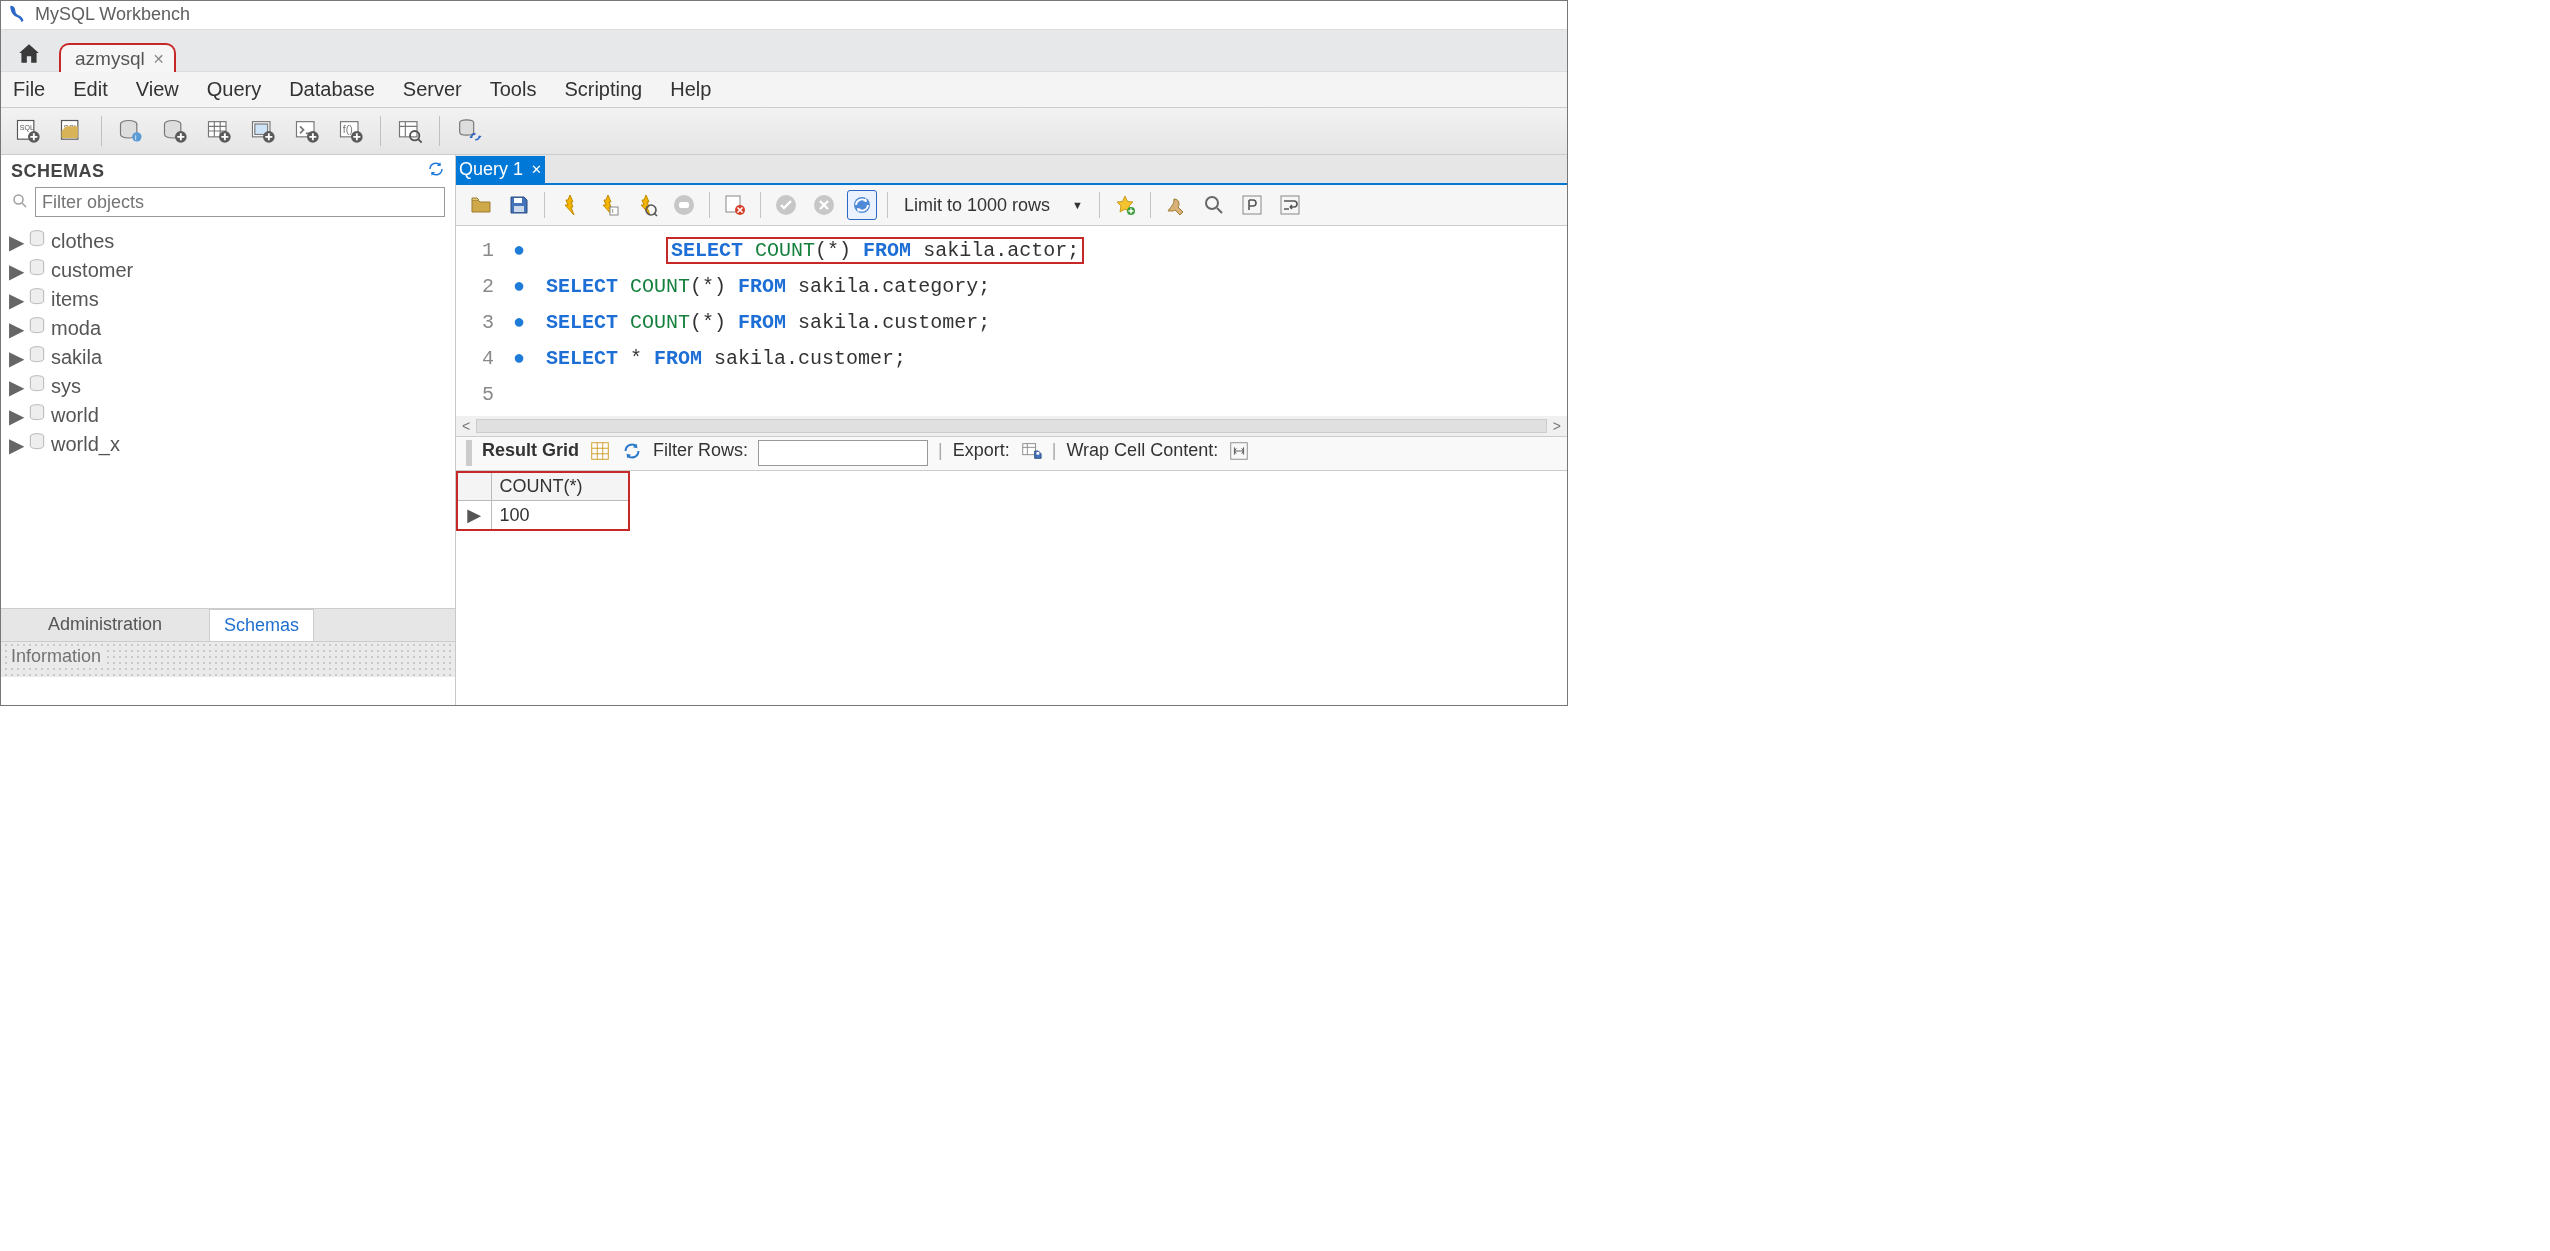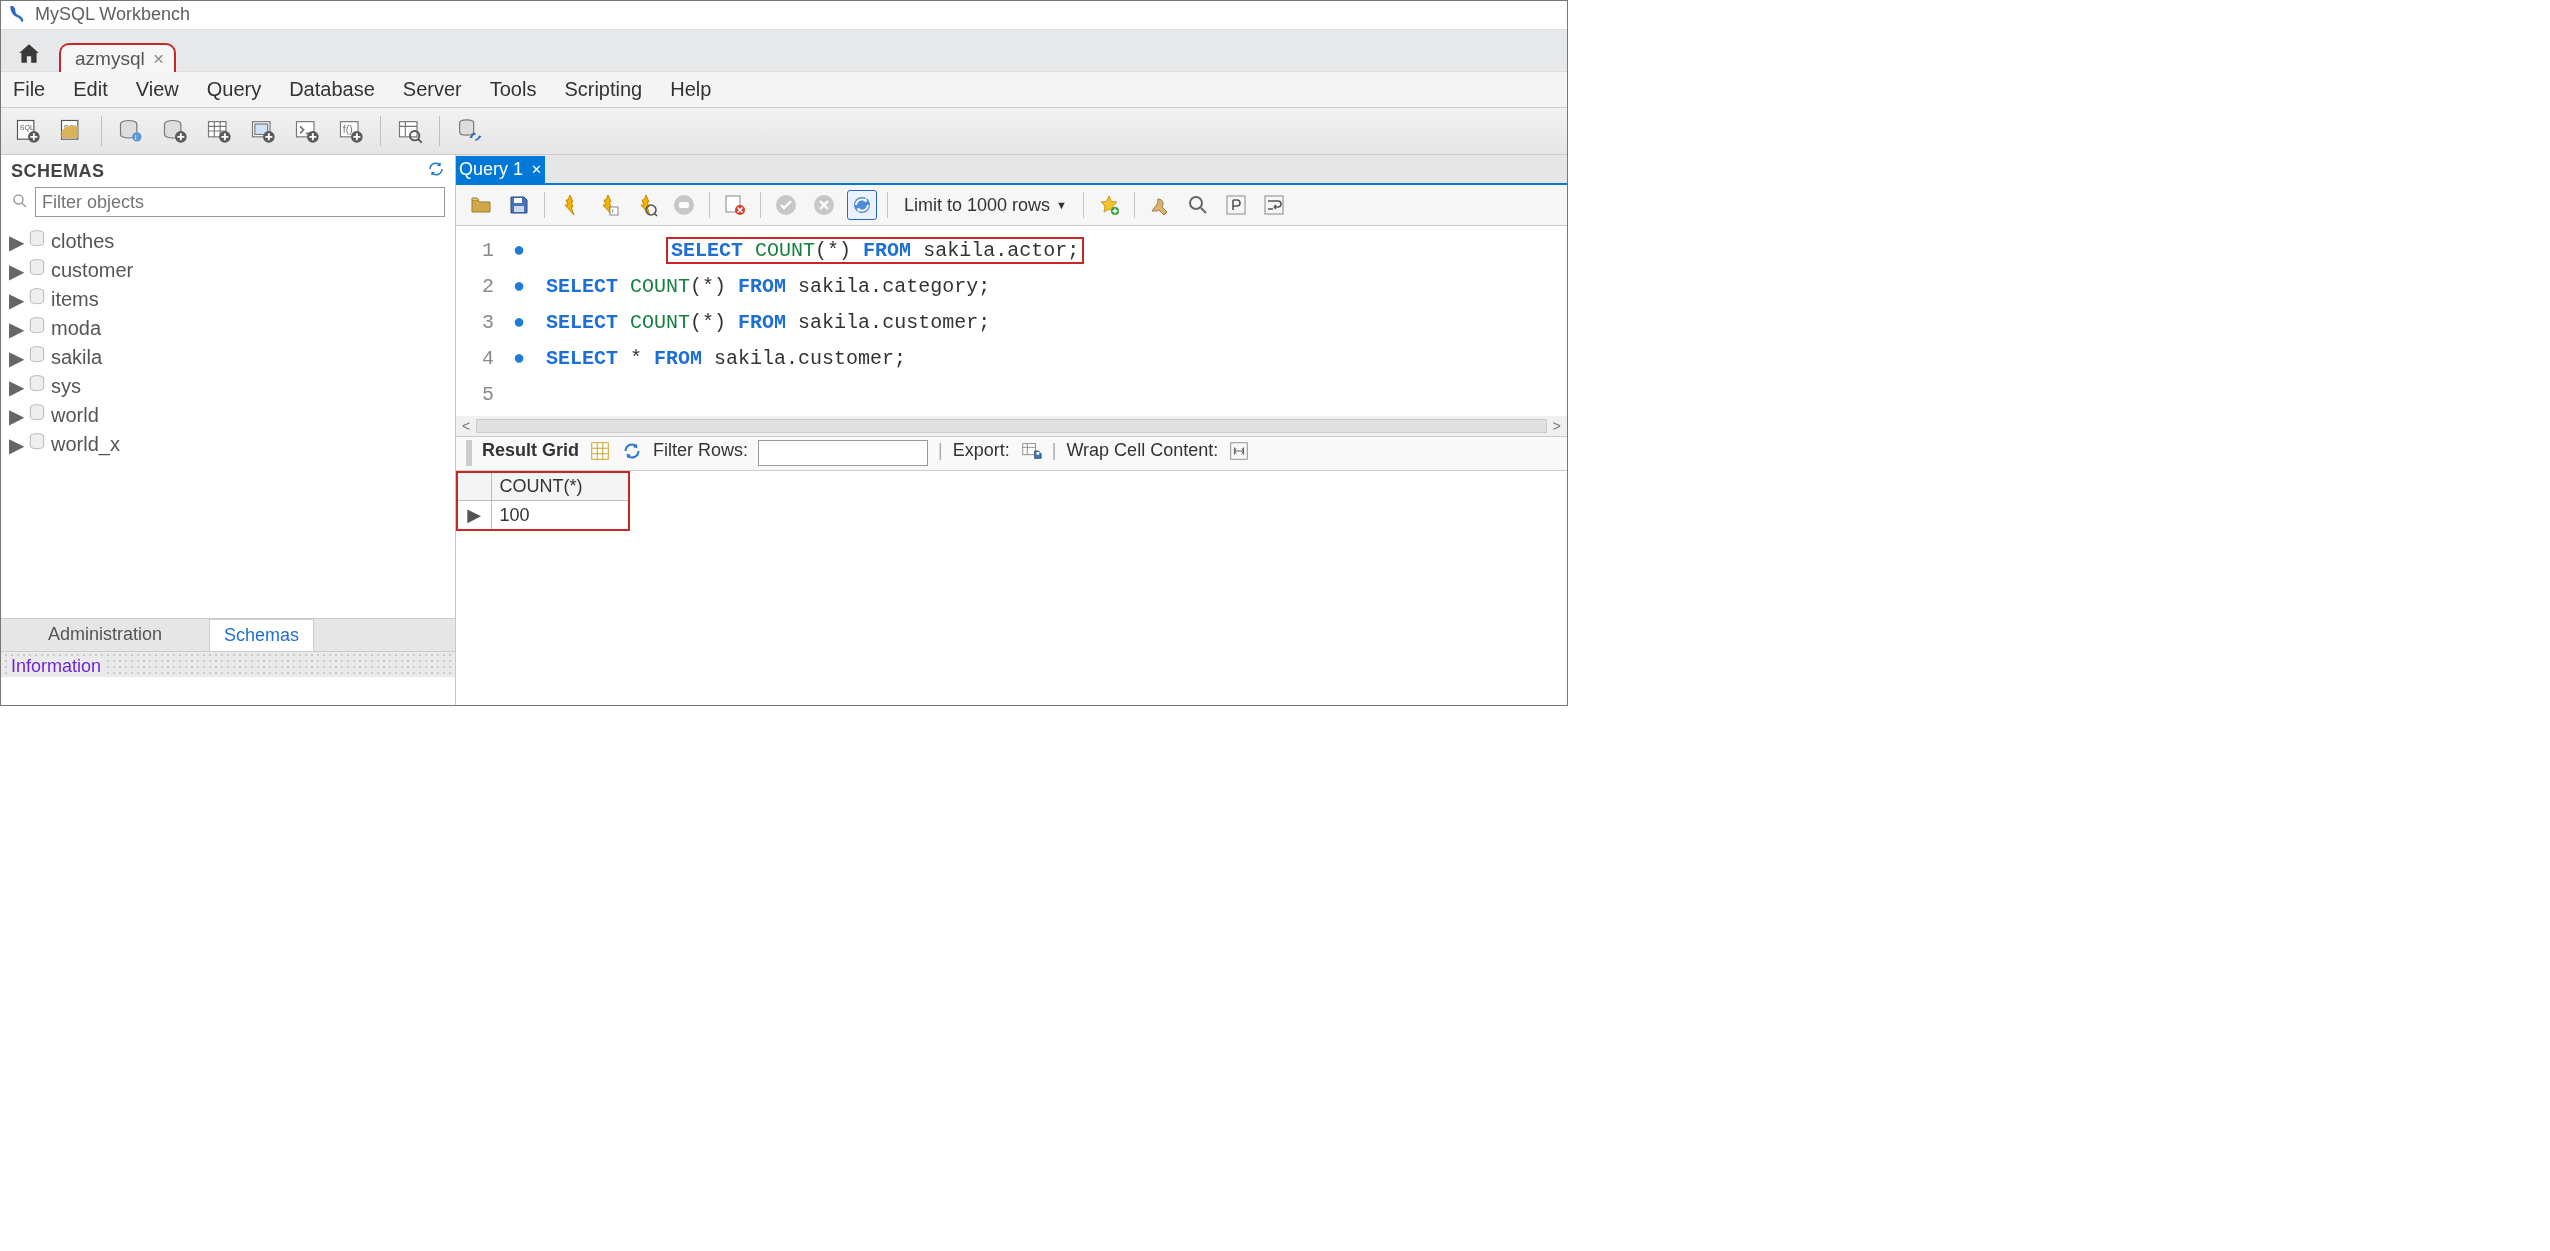--- a/index.html
+++ b/index.html
@@ -98,43 +98,43 @@
   .schema-tree { flex:1; overflow:auto; padding: 4px 8px 8px 8px; }
   .tree-item { display:flex; align-items:center; gap:4px; font-size:20px; color:#555; padding:1px 0; cursor:default; }
   .tree-item .arrow { width:14px; text-align:center; color:#666; }
   .tree-item .db-ico svg{width:20px;height:22px; color:#bbb;}
 
   .nav-tabs { display:flex; background:#e6e6e6; border-top:1px solid #ccc; }
   .nav-tab { padding:5px 14px; font-size:18px; color:#555; cursor:pointer;margin-left:33px; }
   .nav-tab.active { background:#fff; color:#1f6fd0; border:1px solid #ccc; border-bottom-color:#fff; margin-bottom:-1px; }
 
   .info-header {
-    background:#eaeaea; padding:4px 10px; font-size:18px; color:#6d28d9;
+    background:#eaeaea; padding:4px 10px; font-size:18px; color:#737373;
     background-image: radial-gradient(circle, #c8c8c8 1px, transparent 1px);
     background-size:6px 6px; background-position: 110px 0;
     border-top:1px solid #ccc;
-    height:26px;
+    height:36px;
   }
   .info-header .lbl{background:#eaeaea; padding-right:4px;}
   .info-body{flex:0 0 28px;}
 
   
   .right-panel { flex:1; display:flex; flex-direction:column; }
   .query-tabs { background:#e6e6e6; display:flex; align-items:flex-end; height:30px; border-bottom:2px solid #0078d7; }
   .qtab { background:#0078d7; color:#fff; padding:3px 3px; font-size:18px; display:flex; align-items:center; gap:8px; }
   .qtab .x{font-size:13px; cursor:pointer;}
   .query-toolbar {
     display:flex; align-items:center; gap:8px; padding:5px 10px;
     border-bottom:1px solid #ccc; background:#f6f6f6;
   }
   .qtb-btn{width:30px;height:30px;display:flex;align-items:center;justify-content:center;color:#666;cursor:pointer;border-radius:3px;}
   .qtb-btn svg{width:24px;height:24px;}
   .qtb-btn.blue-box{border:1px solid #2b67c7; background:#eaf2ff;}
   .qtb-sep{width:1px;height:26px;background:#c4c4c4;margin:0 2px;}
-  .limit-select{display:flex;align-items:center;gap:6px;font-size:18px;color:#333;padding:0 6px;cursor:pointer;}
+  .limit-select{display:flex;align-items:center;gap:22px;font-size:18px;color:#333;padding:0 6px;cursor:pointer;}
   .limit-select .caret{font-size:11px;color:#333;}
 
   .editor { flex:0 0 auto; background:#fff; font-family:"Consolas","Courier New",monospace; font-size:20px; padding:6px 0 4px 0; }
   .editor-line{display:flex; align-items:center; height:36px;}
   .ln{width:48px; text-align:right; color:#8a8a8a; padding-right:10px;}
   .dot{width:30px; text-align:center; color:#1f7bd8; font-size:20px;}
   .code{white-space:pre; position:relative;}
   .kw{color:#1d6fd6; font-weight:600;}
   .fn{color:#15803d;}
   .tok{color:#333;}

